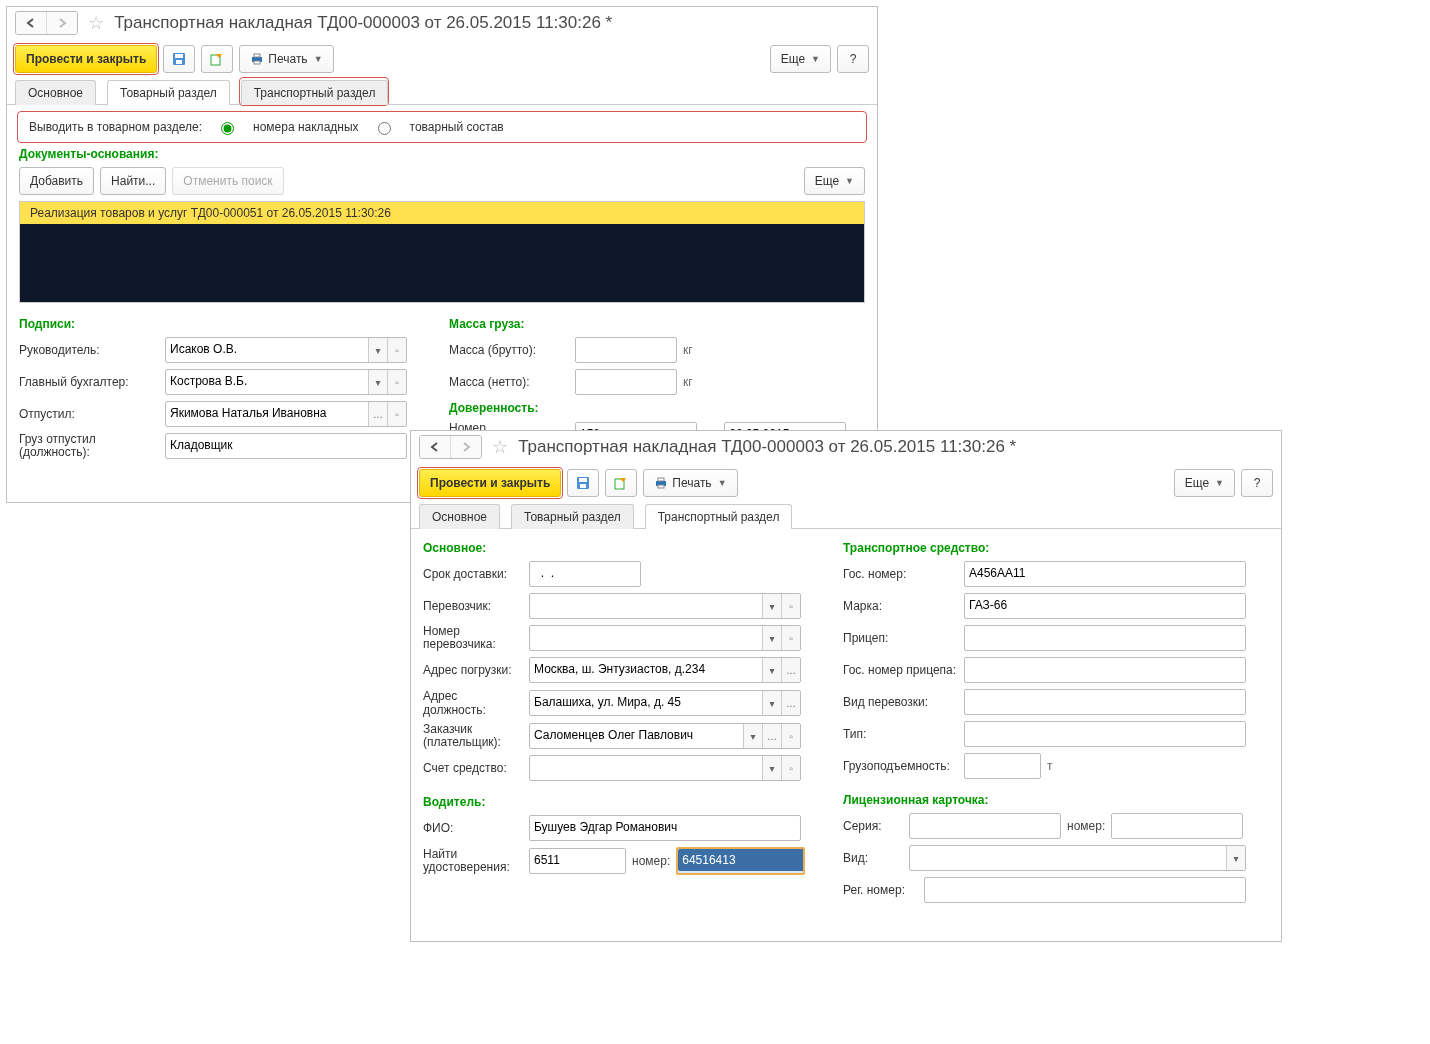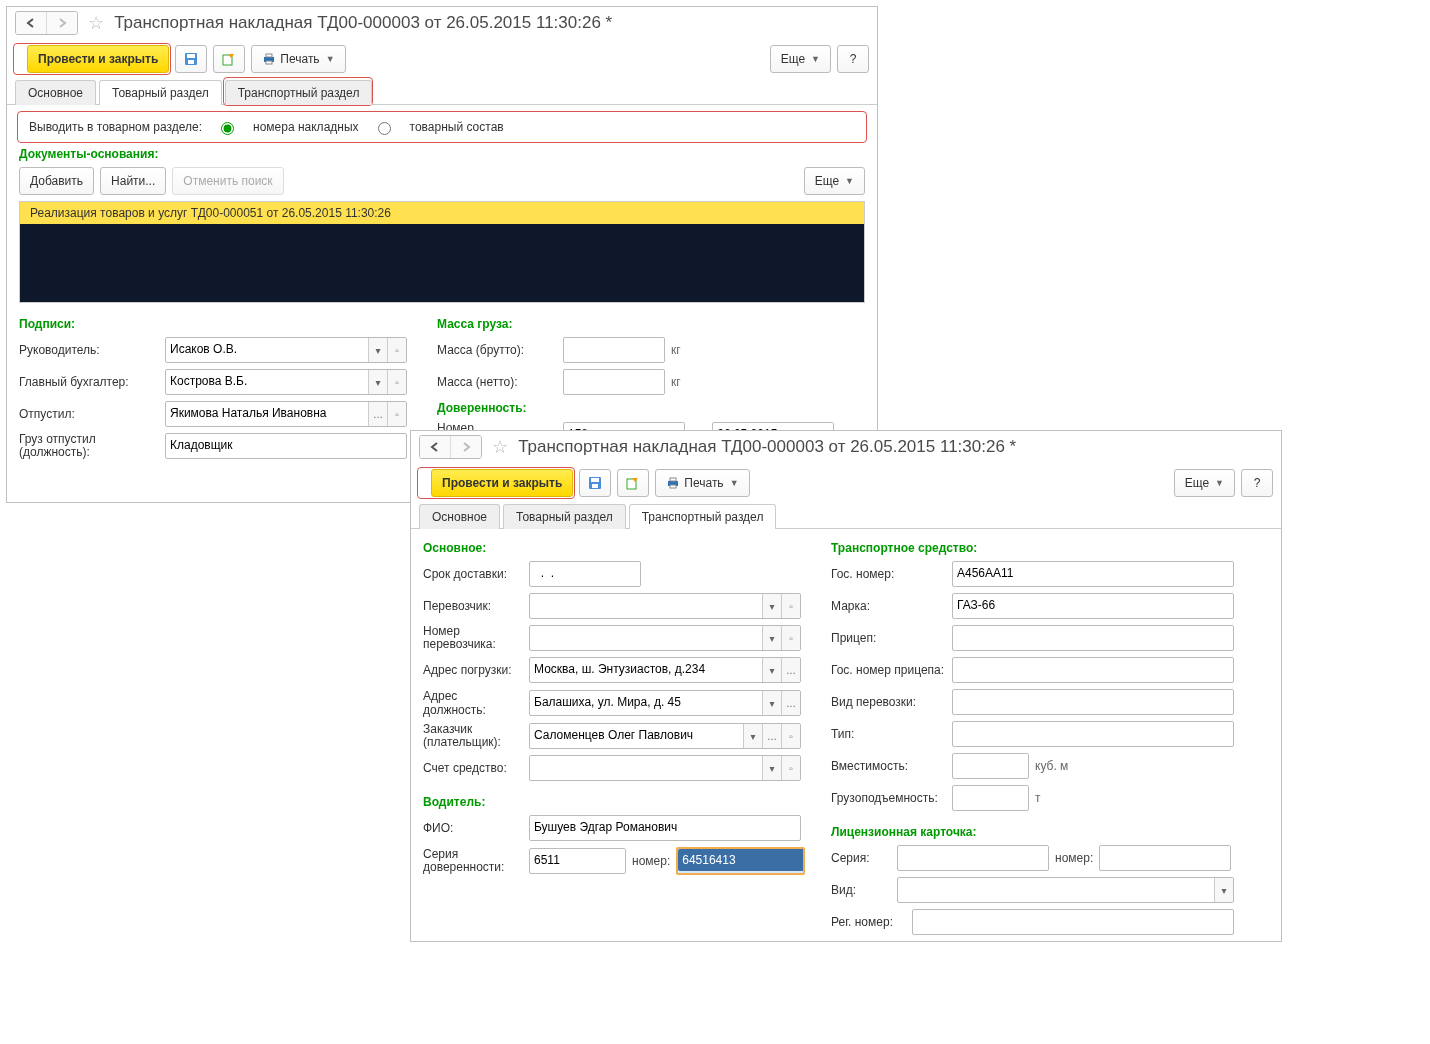--- a/index.html
+++ b/index.html
@@ -6,40 +6,40 @@
   .window { border:1px solid #c0c0c0; background:#fff; position:absolute; box-shadow:0 0 0 rgba(0,0,0,0);}
   .win-head { display:flex; align-items:center; padding:4px 8px; gap:6px;}
   .nav-btn { width:28px; height:22px; border:1px solid #bbb; border-radius:3px; background:#fafafa; display:inline-flex; align-items:center; justify-content:center; cursor:pointer;}
   .nav-group { display:inline-flex; border:1px solid #bbb; border-radius:3px; overflow:hidden;}
   .nav-group .nav-btn { border:none; border-right:1px solid #ddd; border-radius:0; width:30px;}
   .nav-group .nav-btn:last-child { border-right:none;}
   .star { color:#bbb; font-size:18px; margin:0 4px;}
   .title { font-size:17px; color:#4a4a4a;}
   .toolbar { display:flex; align-items:center; padding:6px 8px; gap:6px;}
   .btn { height:26px; border:1px solid #bbb; border-radius:3px; background:linear-gradient(#fff,#f6f6f6); padding:0 10px; display:inline-flex; align-items:center; gap:4px; cursor:pointer; font-size:12px;}
-  .btn.yellow { background:linear-gradient(#ffec4f,#ffd700); border-color:#e0b800; font-weight:bold;margin-left:12px;}
+  .btn.yellow { background:linear-gradient(#ffec4f,#ffd700); border-color:#e0b800; font-weight:bold;}
   .btn.icon-only { width:30px; padding:0; justify-content:center;}
   .red-frame { outline:1px solid #d9534f; outline-offset:1px; border-radius:2px;}
   .spacer { flex:1;}
-  .tabs { display:flex; border-bottom:1px solid #ccc; padding:0 8px; gap:4px;}
+  .tabs { display:flex; border-bottom:1px solid #ccc; padding:0 8px; gap:12px;}
   .tab { padding:5px 12px; border:1px solid #ccc; border-bottom:none; margin-right:-1px; background:#efefef; border-radius:3px 3px 0 0; cursor:pointer; position:relative; top:1px;}
   .tab.active { background:#fff; font-weight:normal; z-index:2;}
   .content { padding:8px 12px;}
   .section-title { color:#009900; font-weight:bold; font-size:12px; margin:4px 0 6px;}
   .row { display:flex; align-items:center; gap:6px; margin-bottom:6px;}
   .label { width:140px; color:#333;}
   input[type=text] { height:22px; border:1px solid #bbb; border-radius:2px; padding:0 4px; font-size:12px; box-sizing:border-box;}
   .inp-group { display:flex; border:1px solid #bbb; border-radius:2px; overflow:hidden; height:24px;}
   .inp-group input { border:none; height:22px; flex:1; padding:0 4px; outline:none;}
   .inp-group .mini { width:18px; border-left:1px solid #ccc; display:flex; align-items:center; justify-content:center; background:#f7f7f7; cursor:pointer; font-size:10px; color:#666;}
   .radio-row { display:flex; align-items:center; gap:14px; padding:6px 10px;}
   .radio-row label { display:flex; align-items:center; gap:16px; cursor:pointer;}
   .table-area { border:1px solid #ccc; height:100px; background:#0f172a;}
   .table-row-sel { background:#ffe04f; padding:4px 10px;}
-  .two-col { display:flex; gap:18px;}
+  .two-col { display:flex; gap:30px;}
   .col { flex:1;}
   .right-num { text-align:right;}
   .disabled-btn { color:#aaa; border-color:#ddd;}
   svg { display:block;}
   .caret { font-size:9px; color:#666; margin-left:2px;}
   .orange-sel { border:2px solid #f0ad4e !important; background:#d6e8ff;}
   .small-lbl { color:#444;}
   .unit { color:#666; font-size:12px;}
 </style>
 </head>
@@ -309,21 +309,21 @@
         </div>
 
       <div class="section-title" style="margin-top:14px;">Водитель:</div>
       <div class="row">
           <div class="label" style="width:100px;">ФИО:</div>
         <div class="inp-group" style="width:270px;">
             <input type="text" value="Бушуев Эдгар Романович" style="">
           </div>
         </div>
       <div class="row">
-          <div class="label" style="width:100px; line-height:13px;">Серия доверенности:</div>
+          <div class="label" style="width:100px; line-height:13px;">Найти удостоверения:</div>
         <div class="inp-group" style="width:95px;">
             <input type="text" value="6511" style="">
           </div>
         <span class="small-lbl">номер:</span>
         <div class="inp-group orange-sel" style="width:125px;">
             <input type="text" style="background: rgb(58, 110, 165); color: rgb(255, 255, 255);" value="64516413">
           </div>
         </div>
     </div>
 
@@ -359,27 +359,20 @@
             <input type="text" style="">
           </div>
         </div>
       <div class="row">
           <div class="label" style="width:115px;">Тип:</div>
         <div class="inp-group" style="width:280px;">
             <input type="text" style="">
           </div>
         </div>
       <div class="row">
-          <div class="label" style="width:115px;">Вместимость:</div>
-        <div class="inp-group" style="width:75px;">
-            <input class="right-num" type="text" value="0,000" style="">
-          </div>
-        <span class="unit">куб. м</span>
-        </div>
-      <div class="row">
           <div class="label" style="width:115px;">Грузоподъемность:</div>
         <div class="inp-group" style="width:75px;">
             <input class="right-num" type="text" value="0,000" style="">
           </div>
         <span class="unit">т</span>
         </div>
 
       <div class="section-title" style="margin-top:14px;">Лицензионная карточка:</div>
       <div class="row">
           <div class="label" style="width:60px;">Серия:</div>

